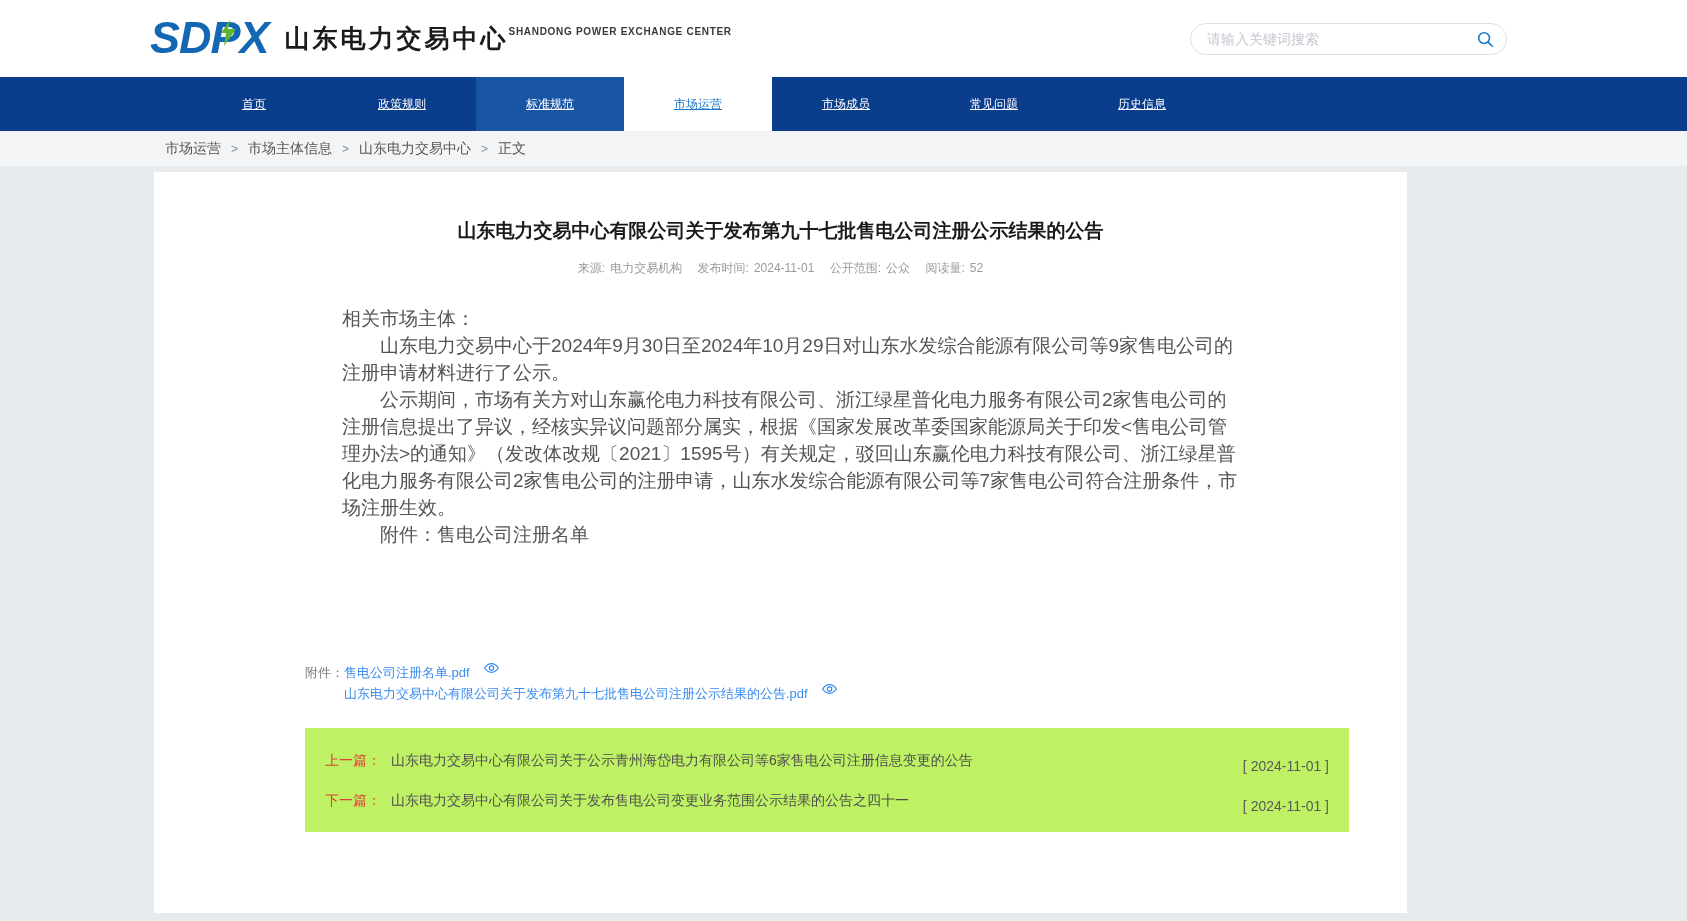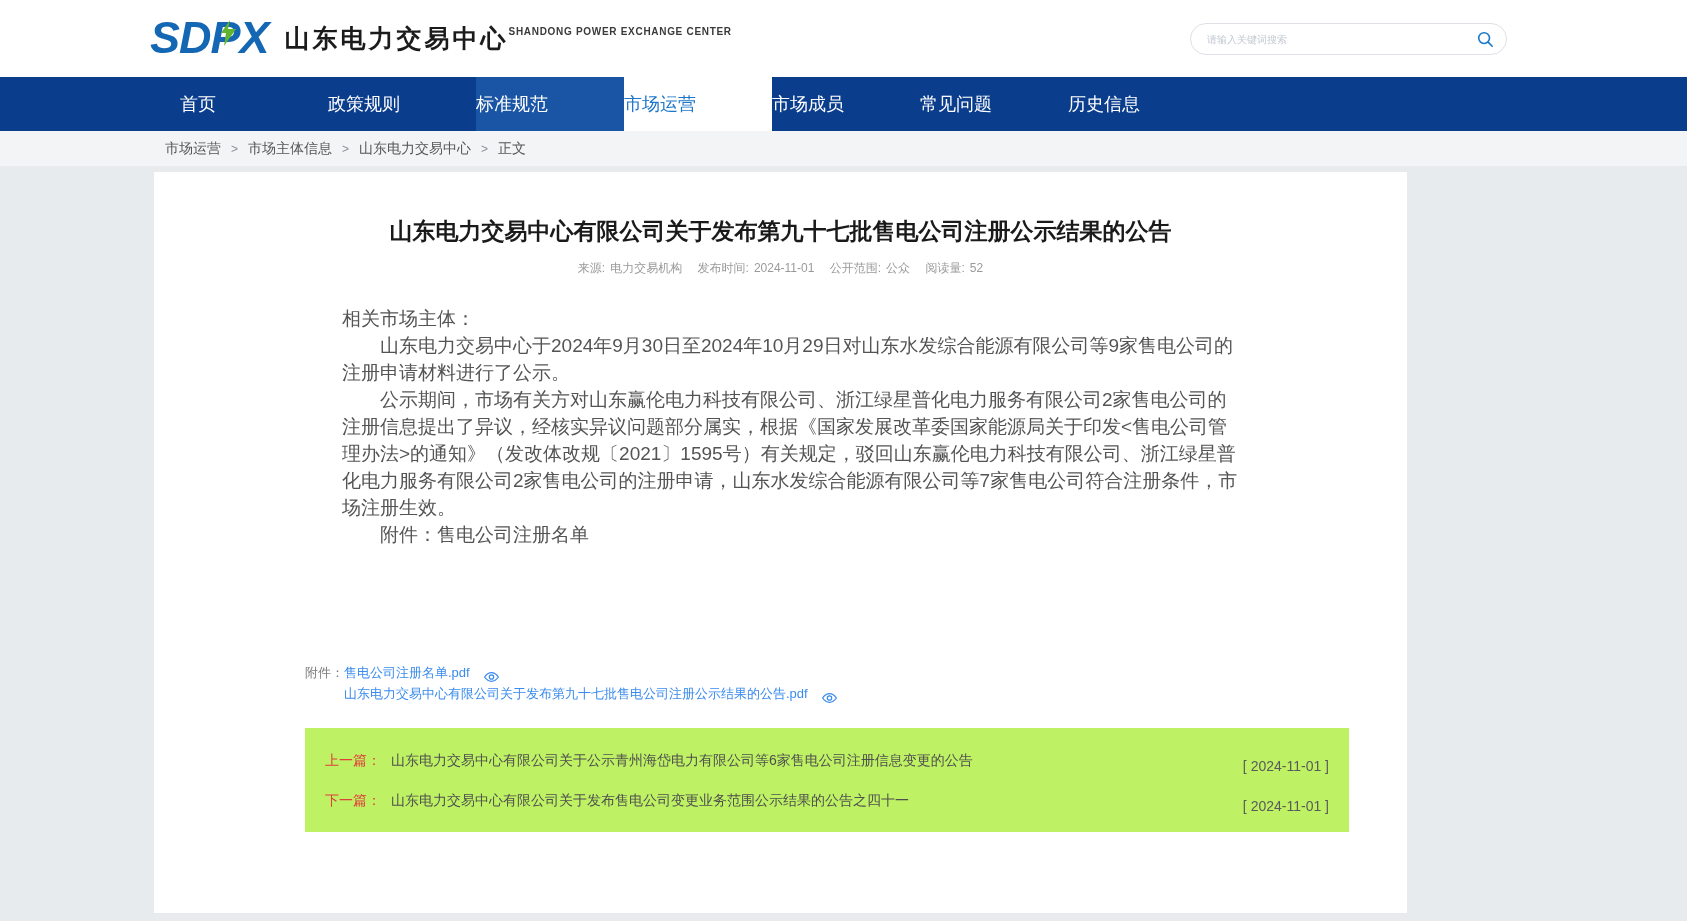--- a/index.html
+++ b/index.html
@@ -16,56 +16,56 @@
   .logo-mark { font-size: 45px; line-height: 54px; font-weight: 900; font-style: italic; letter-spacing: -1px; color: #1467b3; }
   .logo-mark .p-wrap { position: relative; display: inline-block; }
   .logo-mark .bolt { position: absolute; left: 10px; top: 9px; }
   .logo-names { display: flex; flex-direction: row; justify-content: center; }
   .logo-cn { font-size: 25px; font-weight: 700; color: #1b1b1b; letter-spacing: 3px; line-height: 30px; }
   .logo-en { font-size: 10px; font-weight: 700; color: #3a3a3a; letter-spacing: 0.7px; margin-top: 3px; white-space: nowrap; }
 
   .search-box { position: absolute; right: 180px; top: 23px; width: 317px; height: 32px;
     border: 1px solid #dde1e6; border-radius: 16px; background: #fff;
     display: flex; align-items: center; padding: 0 12px 0 16px; }
-  .search-box input { flex: 1; border: none; outline: none; font-size: 10px; color: #4c1d95; background: transparent; }
+  .search-box input { flex: 1; border: none; outline: none; font-size: 14px; color: #4c1d95; background: transparent; }
   .search-box input::placeholder { color: #c3c8d0; }
   .search-btn { border: none; background: transparent; cursor: pointer; display: flex; align-items: center; padding: 0; }
 
   
   .main-nav { height: 54px; background: #0b3d8d; display: flex; padding-left: 180px; }
-  .nav-item { width: 148px; text-align: left; line-height: 54px; font-size: 18px; color: #ffffff; cursor: pointer; }
+  .nav-item { width: 148px; text-align: center; line-height: 54px; font-size: 12px; color: #ffffff; cursor: pointer; text-decoration: underline; }
   .nav-item.hover { background: #1a55a5; }
   .nav-item.active { background: #ffffff; color: #2077c8; }
 
   
   .breadcrumb-bar { height: 35px; background: #f2f4f5; display: flex; align-items: center;
     padding-left: 165px; font-size: 14px; color: #555; }
   .crumb { cursor: pointer; }
   .crumb-current { cursor: default; }
   .crumb-sep { margin: 0 10px; color: #8a9099; font-size: 12px; }
 
   
   .card { width: 1253px; margin: 6px 0 0 154px; background: #fff; min-height: 741px; padding-bottom: 42px; }
-  .article-title { padding-top: 43px; text-align: center; font-size: 23px; font-weight: 700; color: #1a1a1a; line-height: 32px; }
+  .article-title { padding-top: 43px; text-align: center; font-size: 19px; font-weight: 700; color: #1a1a1a; line-height: 32px; }
   .article-meta { margin-top: 13px; text-align: center; font-size: 12px; color: #9a9a9a; }
   .article-meta .pair { margin: 0 6px; }
   .article-meta .m-label { margin-right: 5px; }
 
   .article-body { margin: 28px 162px 0 188px; font-size: 19px; line-height: 27px; color: #545454; }
   .article-body p.indent { text-indent: 2em; }
 
   .signature { margin-top: 20px; text-align: right; font-size: 19px; line-height: 27px; color: #545454; }
   .signature .sig-company { margin-right: 2px; }
   .signature .sig-date { margin-right: 10px; }
 
   
   .attachments { margin: 114px 0 0 151px; display: flex; align-items: flex-start; font-size: 13px; }
   .att-label { color: #7d7d7d; line-height: 21px; }
   .att-list { display: flex; flex-direction: column; }
-  .att-item { display: flex; align-items: flex-end; gap: 14px; line-height: 21px; }
+  .att-item { display: flex; align-items: flex-start; gap: 14px; line-height: 21px; }
   .att-item a { color: #3a8bee; text-decoration: none; cursor: pointer; }
   .att-eye { display: flex; align-items: center; cursor: pointer; }
 
   
   .pager { margin: 24px 0 0 151px; width: 1044px; background: #bef264; padding: 12px 20px; }
   .pager-row { display: flex; align-items: center; font-size: 14px; line-height: 27px; color: #555; }
   .pager-label { color: #e0403c; margin-right: 10px; white-space: nowrap; }
   .pager-title { flex: 1; color: #4f4f4f; text-decoration: none; cursor: pointer; overflow: hidden; white-space: nowrap; text-overflow: ellipsis; }
   .pager-date { color: #5a5a5a; margin-left: 20px; white-space: nowrap; margin-top: 13px; }
 </style>

